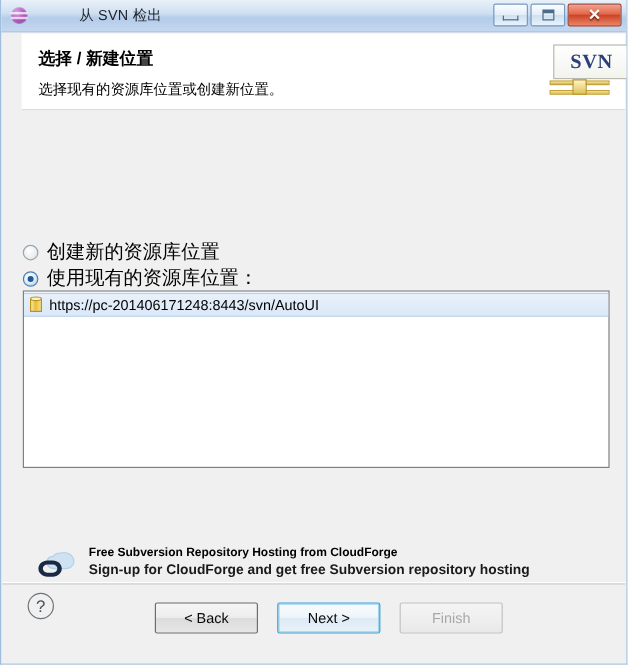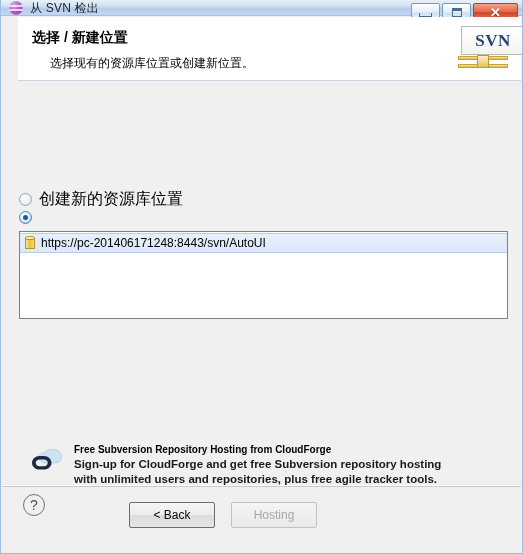--- a/index.html
+++ b/index.html
@@ -18,27 +18,28 @@
     box-sizing: border-box;
     background: #f0f0f0;
     border: 1px solid #9fbedd;
     border-top: none;
     overflow: hidden;
   }
 
   
   .titlebar {
     position: relative;
-    height: 16px;
+    height: 27px;
     box-sizing: border-box;
     background: linear-gradient(to bottom, #e9f1f9 0%, #cfe0f1 42%, #b4ccea 58%, #c3d7ef 100%);
     border-bottom: 1px solid #a5c0de;
     display: flex;
-    align-items: flex-start;
+    align-items: center;
     padding-left: 7px;
+    gap: 36px;
   }
   .title-icon {
     width: 16px;
     height: 16px;
     margin-right: 6px;
     position: relative;
     flex: 0 0 auto;
   }
   .title-icon .sphere {
     position: absolute;
@@ -120,21 +121,21 @@
   .header-title {
     position: absolute;
     left: 14px;
     top: 12px;
     font-size: 14px;
     font-weight: bold;
     color: #000000;
   }
   .header-subtitle {
     position: absolute;
-    left: 32px;
+    left: 14px;
     top: 38px;
     font-size: 12px;
     color: #000000;
   }
   .svn-logo {
     position: absolute;
     right: 13px;
     top: 8px;
     width: 50px;
     height: 48px;
@@ -216,21 +217,21 @@
     border-radius: 50%;
     background: #1d5a96;
   }
   .radio-label { white-space: nowrap; }
 
   .listbox {
     position: absolute;
     left: 17px;
     top: 150px;
     width: 489px;
-    height: 88px;
+    height: 148px;
     box-sizing: border-box;
     background: #ffffff;
     border: 1px solid #7b8186;
     overflow: hidden;
   }
   .list-item {
     display: flex;
     align-items: center;
     height: 20px;
     padding-left: 5px;
@@ -401,20 +402,21 @@
 
   <div class="body">
 
     <div class="radio-row r1">
       <span class="radio"></span>
       <span class="radio-label">创建新的资源库位置</span>
     </div>
 
     <div class="radio-row r2">
       <span class="radio checked"></span>
+      <span class="radio-label">使用现有的资源库位置：</span>
     </div>
 
     <div class="listbox">
       <div class="list-item">
         <span class="repo-icon">
           <span class="cyl-body"></span>
           <span class="cyl-top"></span>
         </span>
         <span class="list-item-label">https://pc-201406171248:8443/svn/AutoUI</span>
       </div>
@@ -433,17 +435,18 @@
         <div class="promo-line">Sign-up for CloudForge and get free Subversion repository hosting</div>
         <div class="promo-line">with unlimited users and repositories, plus free agile tracker tools.</div>
       </span>
     </div>
   </div>
 
   <div class="footer">
     <div class="help-icon">?</div>
     <div class="btn-row">
       <div class="btn">&lt; Back</div>
-      <div class="btn disabled">Hosting</div>
+      <div class="btn focused">Next &gt;</div>
+      <div class="btn disabled">Finish</div>
     </div>
   </div>
 
 </div>
 
 </body></html>

